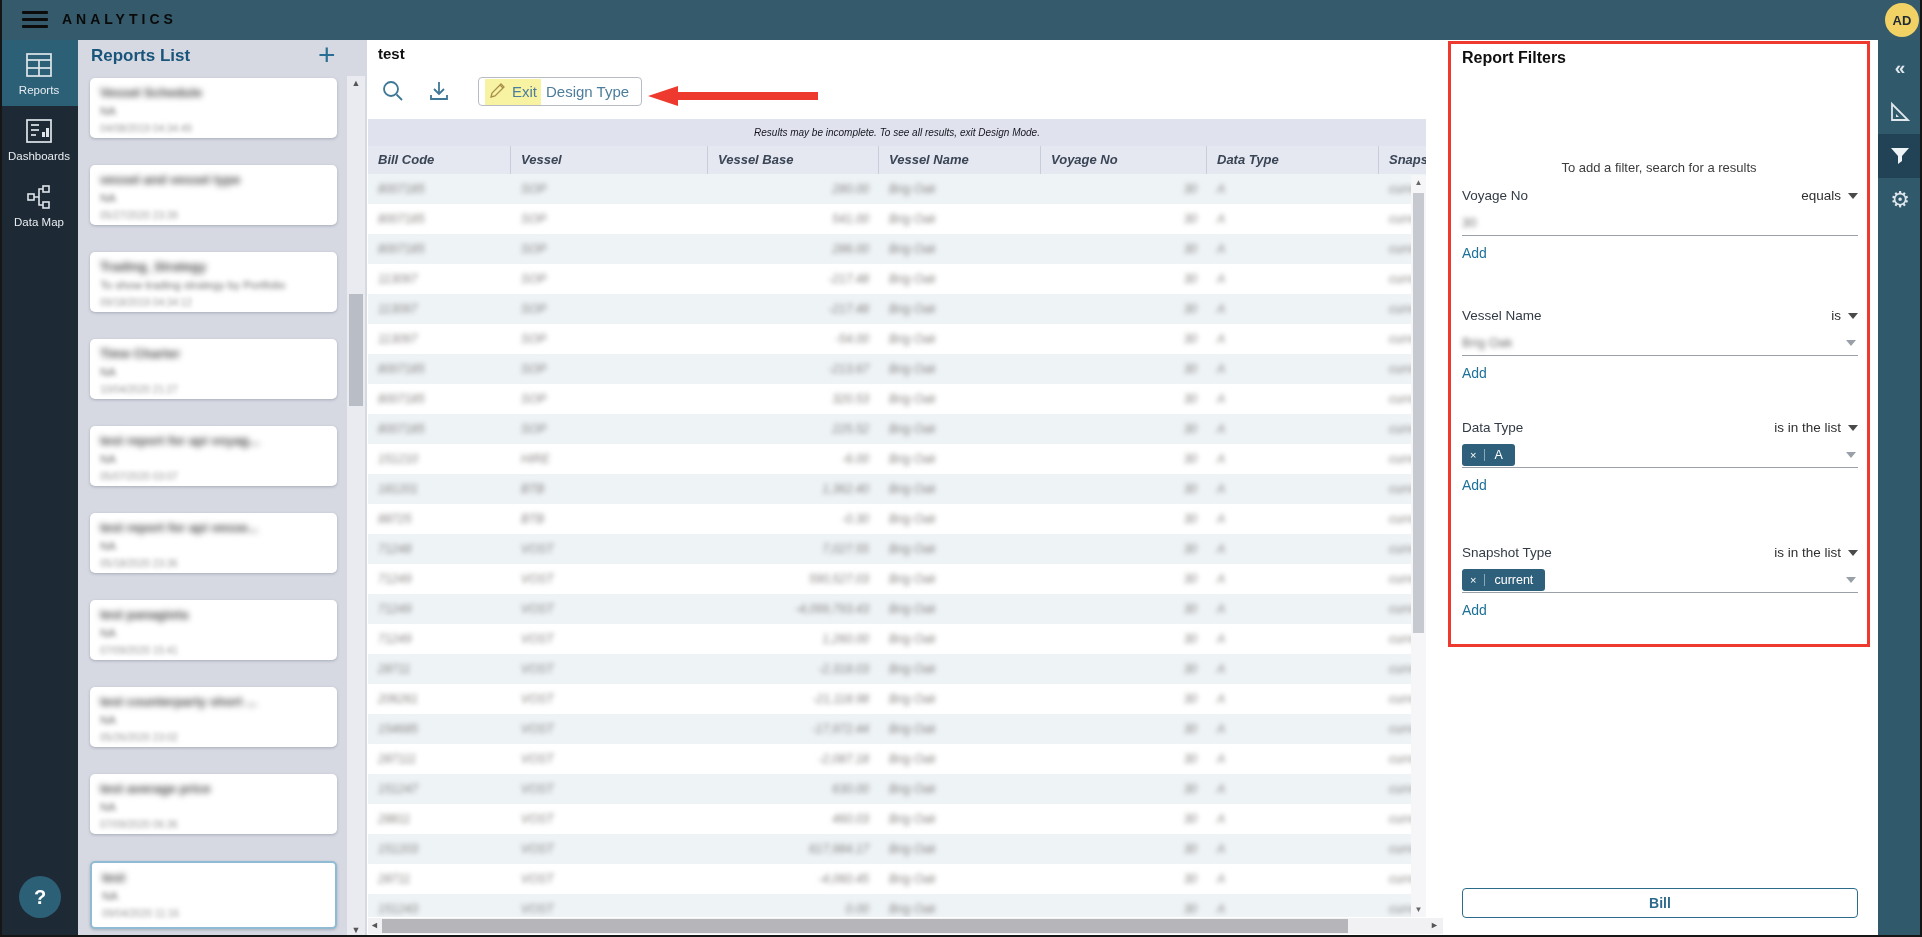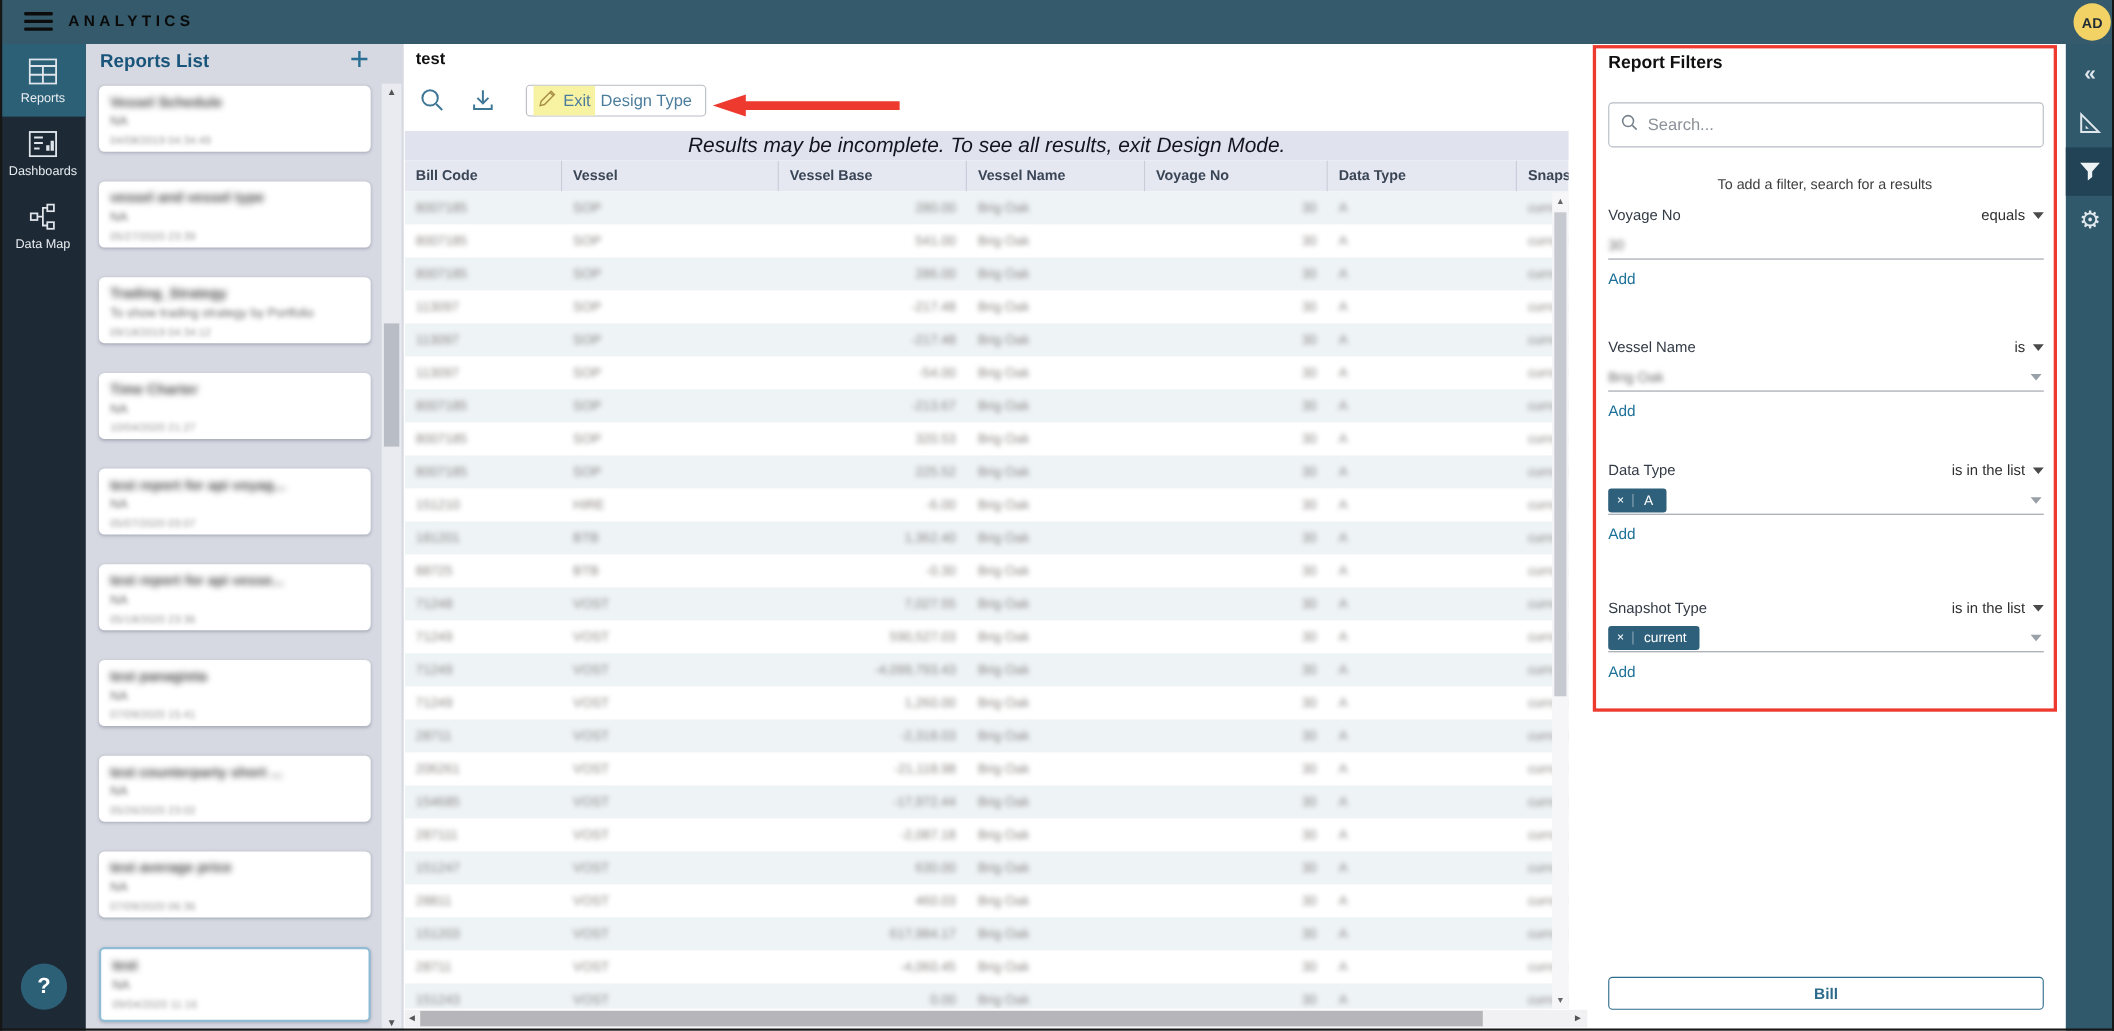--- a/index.html
+++ b/index.html
@@ -38,22 +38,22 @@
   .rl-scroll .sb-thumb { position:absolute; left:2px; top:218px; width:14px; height:112px; background:#b9bdc6; cursor:grab; }
   
   .main { position:absolute; left:367px; top:40px; width:1080px; height:897px; background:#fff; z-index:20; }
   .m-title { position:absolute; left:11px; top:5px; font-size:15px; font-weight:bold; color:#101010; }
   .tool-ic { position:absolute; top:39px; width:26px; height:26px; cursor:pointer; }
   .exit-btn { position:absolute; left:111px; top:37px; height:29px; padding:0 12px 0 6px; border:1px solid #b8bcc2; border-radius:4px; background:#fff; display:flex; align-items:center; font-size:15px; color:#4d7d9c; cursor:pointer; }
   .exit-hl { background:#f7f3a3; display:flex; align-items:center; padding:3px 4px 3px 4px; }
   .exit-hl .pencil { margin-right:6px; }
   .exit-rest { margin-left:5px; }
   .red-arrow { position:absolute; left:281px; top:44px; z-index:60; }
-  .banner { position:absolute; left:1px; top:79px; width:1058px; height:27px; background:#e0e3ed; font-size:19px; font-style:italic; color:#14141e; display:flex; align-items:center; justify-content:center; }
-  .grid { position:absolute; left:1px; top:106px; width:1058px; height:771px; overflow:hidden; }
+  .banner { position:absolute; left:1px; top:79px; width:1058px; height:27px; background:#e0e3ed; font-size:10px; font-style:italic; color:#14141e; display:flex; align-items:center; justify-content:center; }
+  .grid { position:absolute; left:1px; top:106px; width:1058px; height:771px; overflow:hidden;font-style:italic; }
   .ghead { display:flex; height:28px; background:#e5e8f0; }
   .gh-cell { font-size:13px; font-weight:bold; color:#3a4556; padding:6px 0 0 10px; border-right:1px solid #c9cdd9; overflow:hidden; white-space:nowrap; flex:none; }
   .gh-cell:last-child { border-right:none; }
   .gbody { position:relative; }
   .grow { display:flex; height:30px; }
   .grow.odd { background:#eef3f6; }
   .g-cell { font-size:12px; color:#8a8684; padding:8px 10px 0 10px; white-space:nowrap; overflow:hidden; filter:blur(2.4px); flex:none; }
   .g-cell.num { text-align:right; }
   .vscroll { position:absolute; left:1044px; top:135px; width:15px; height:742px; background:#f6f6f8; z-index:25; }
   .vscroll .sb-up { position:absolute; top:3px; width:15px; text-align:center; font-size:8px; color:#666; cursor:pointer; }
@@ -490,29 +490,20 @@
   </div>
   <div class="hscroll">
     <div class="sb-left">◄</div>
     <div class="sb-thumb"></div>
     <div class="sb-right">►</div>
   </div>
 </div>
 
 <div class="fpanel">
   <div class="fp-title">Report Filters</div>
-  <div class="fp-search">
-    <span>
-      <svg width="17" height="17" viewBox="0 0 24 24">
-          <circle cx="10" cy="10" r="7" fill="none" stroke="#77808a" stroke-width="2"></circle>
-          <line x1="15.5" y1="15.5" x2="21" y2="21" stroke="#77808a" stroke-width="2"></line>
-        </svg>
-    </span>
-    <input type="text" placeholder="Search..." style="">
-  </div>
   <div class="fp-hint">To add a filter, search for a results</div>
   <div class="fgroups" id="fgroups">
       <div class="fgroup" style="top: 0px;">
         <div class="f-head">
           <span class="f-name">Voyage No</span>
           <span class="f-op">equals<span class="caret"></span></span>
         </div>
         <div class="f-valrow">
           <div class="f-val">30</div>
         </div>

